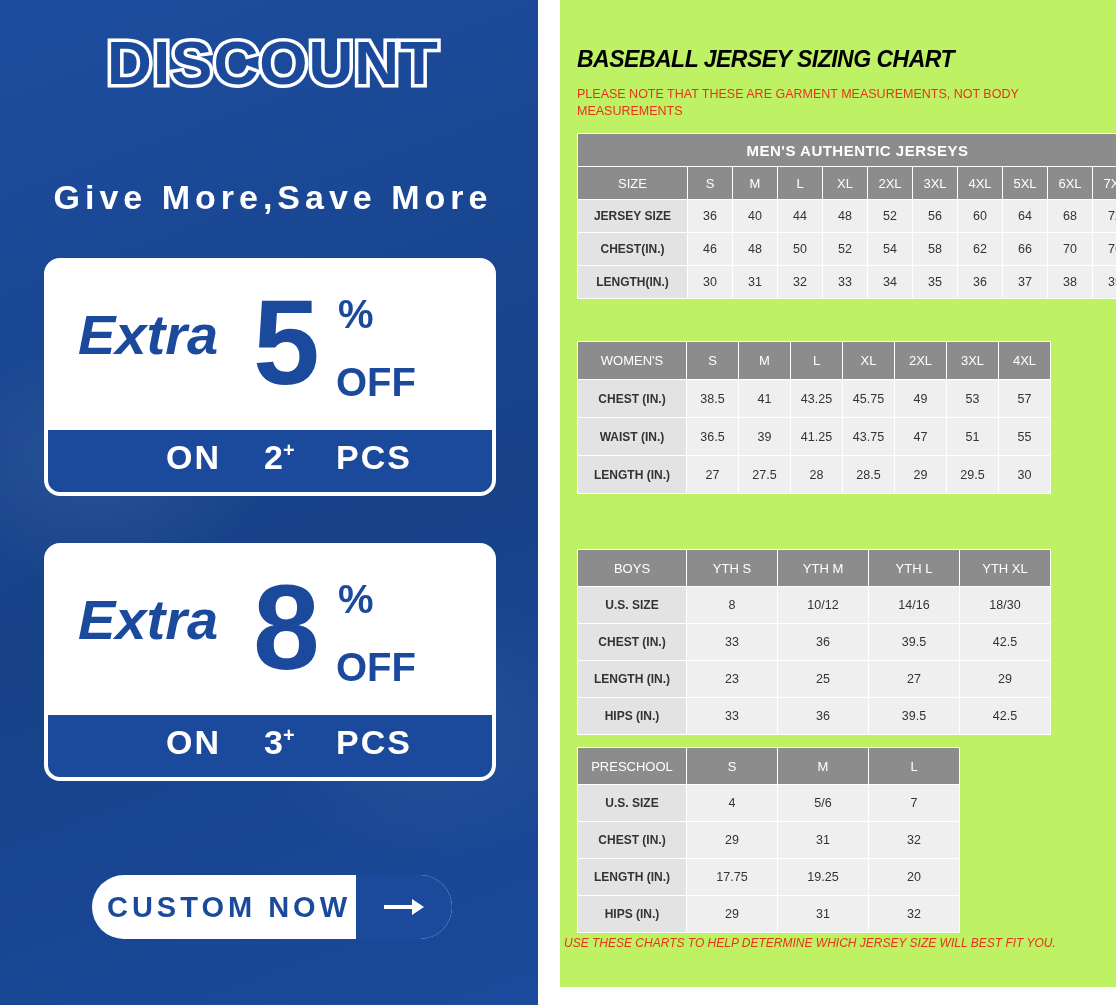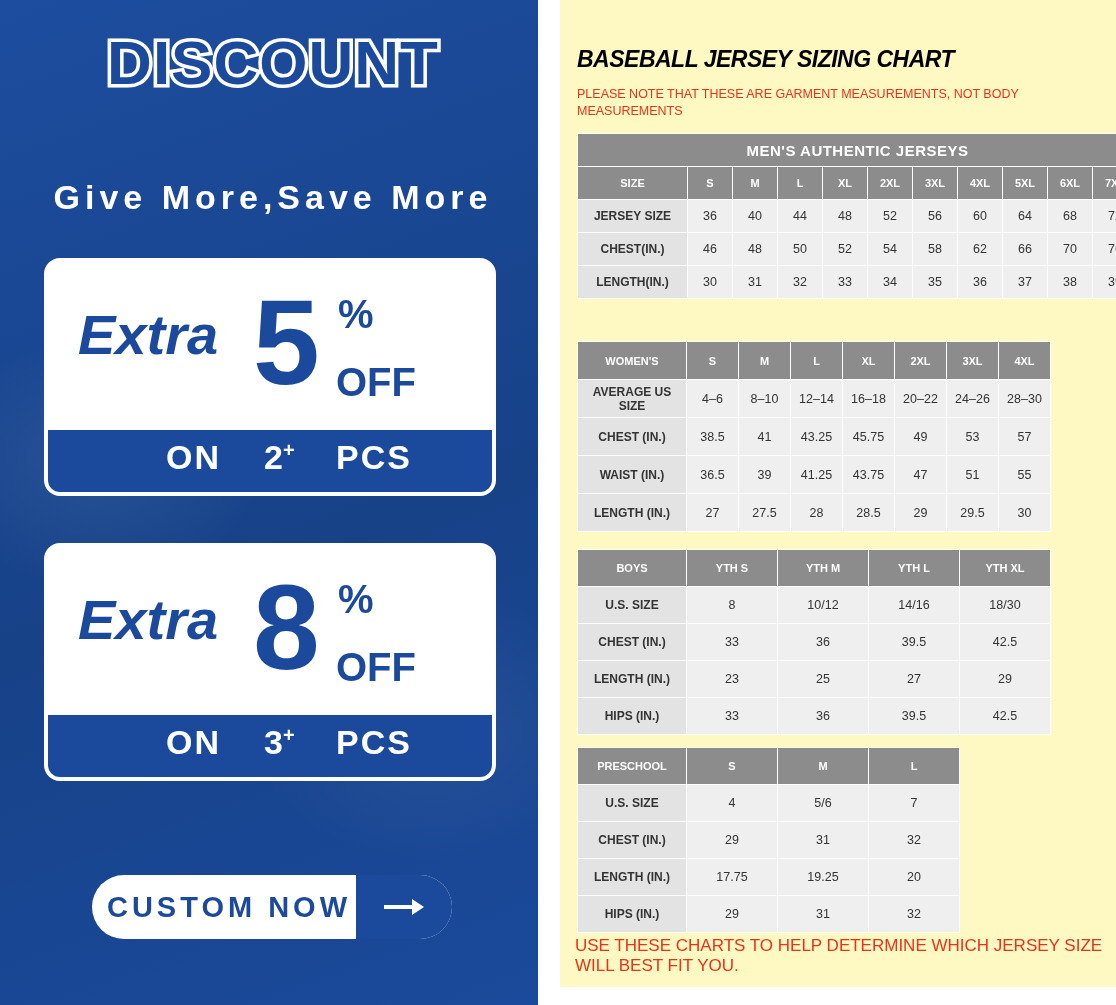--- a/index.html
+++ b/index.html
@@ -161,21 +161,21 @@
     align-items: center;
     justify-content: center;
   }
   .cta-arrow svg { display: block; }
 
   
   .charts {
     position: absolute;
     left: 560px; top: 0;
     width: 556px; height: 987px;
-    background: #fef9c3;
+    background: #bef264;
     padding: 0;
   }
   .chart-title {
     position: absolute;
     left: 17px; top: 46px;
     font-size: 23px;
     font-weight: bold;
     font-style: italic;
     color: #000000;
     letter-spacing: -0.5px;
@@ -183,23 +183,24 @@
   .chart-note {
     position: absolute;
     left: 17px; top: 86px;
     width: 516px;
     font-size: 12.5px;
     color: #e8331c;
     line-height: 1.35;
   }
   .chart-footer {
     position: absolute;
-    left: 15px; top: 936px;
-    font-size: 17px;
+    left: 4px; top: 936px;
+    font-size: 12px;
     color: #e8331c;
+    font-style: italic;
   }
 
   table.sz {
     position: absolute;
     border-collapse: collapse;
     table-layout: fixed;
   }
   table.sz td, table.sz th {
     border: 1px solid #ffffff;
     text-align: center;
@@ -213,22 +214,22 @@
   table.sz th.band {
     background: #8c8c8c;
     color: #ffffff;
     font-weight: bold;
     font-size: 15px;
     letter-spacing: 0.5px;
   }
   table.sz th.hdr {
     background: #8c8c8c;
     color: #ffffff;
-    font-weight: bold;
-    font-size: 11px;
+    font-weight: normal;
+    font-size: 13px;
   }
   table.sz td.rowhdr {
     background: #e3e3e3;
     font-weight: bold;
     color: #333333;
     font-size: 12px;
   }
 
   
   #t-men   { left: 17px; top: 133px; width: 516px; }
@@ -386,30 +387,20 @@
         <th class="hdr">WOMEN'S</th>
         <th class="hdr">S</th>
         <th class="hdr">M</th>
         <th class="hdr">L</th>
         <th class="hdr">XL</th>
         <th class="hdr">2XL</th>
         <th class="hdr">3XL</th>
         <th class="hdr">4XL</th>
       </tr>
       <tr>
-        <td class="rowhdr">AVERAGE US SIZE</td>
-        <td>4–6</td>
-        <td>8–10</td>
-        <td>12–14</td>
-        <td>16–18</td>
-        <td>20–22</td>
-        <td>24–26</td>
-        <td>28–30</td>
-      </tr>
-      <tr>
         <td class="rowhdr">CHEST (IN.)</td>
         <td>38.5</td>
         <td>41</td>
         <td>43.25</td>
         <td>45.75</td>
         <td>49</td>
         <td>53</td>
         <td>57</td>
       </tr>
       <tr>

